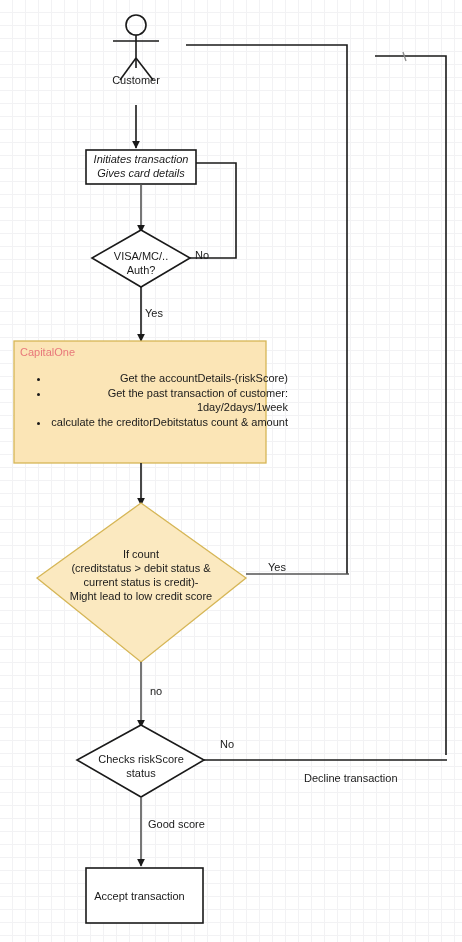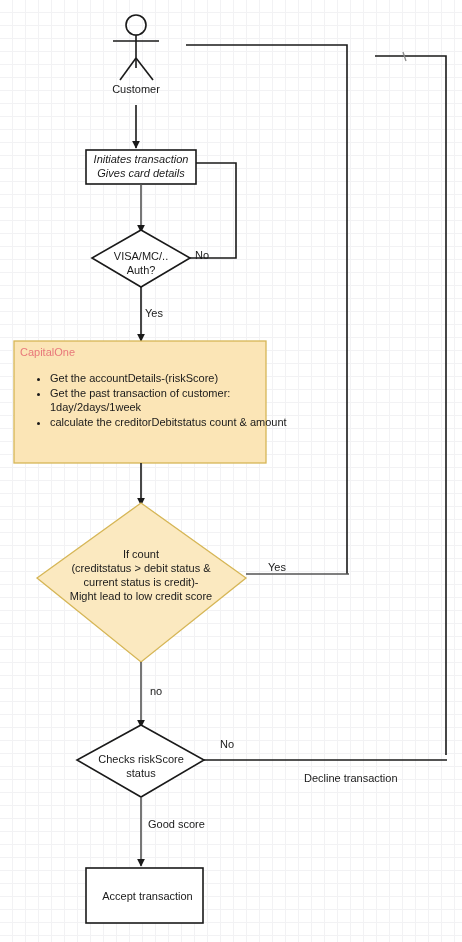--- a/index.html
+++ b/index.html
@@ -121,39 +121,39 @@
 
     <polygon points="141,725 204,760 141,797 77,760" fill="#ffffff" stroke="#1a1a1a" stroke-width="1.6"></polygon>
 
     <line x1="204" y1="760" x2="447" y2="760" stroke="#1a1a1a" stroke-width="1.6"></line>
 
     <line x1="141" y1="797" x2="141" y2="866" stroke="#555555" stroke-width="1.6" marker-end="url(#arrow)"></line>
 
     <rect x="86" y="868" width="117" height="55" fill="#ffffff" stroke="#1a1a1a" stroke-width="1.6"></rect>
   </svg>
 
-  <div class="lbl center" style="left:106px; top:83px; width:60px;">Customer</div>
+  <div class="lbl center" style="left:106px; top:74px; width:60px;">Customer</div>
 
   <div class="node-text" style="left:86px; top:152px; width:110px;font-style:italic;">
     <div>Initiates transaction</div>
     <div>Gives card details</div>
   </div>
 
   <div class="node-text" style="left:96px; top:249px; width:90px;">
     <div>VISA/MC/..</div>
     <div>Auth?</div>
   </div>
 
   <div class="lbl" style="left:195px; top:249px;">No</div>
 
   <div class="lbl" style="left:145px; top:307px;">Yes</div>
 
   <div class="vendor-title" style="left:20px; top:346px;">CapitalOne</div>
 
-  <ul class="bullets" style="left:24px; top:371px; width:238px;">
+  <ul class="bullets" style="left:24px; top:371px; width:238px;text-align:right;">
     <li>Get the accountDetails-(riskScore)</li>
     <li>Get the past transaction of customer: 1day/2days/1week</li>
     <li>calculate the creditorDebitstatus count &amp; amount</li>
   </ul>
 
   <div class="node-text" style="left:26px; top:547px; width:230px;">
     <div>If count</div>
     <div>(creditstatus &gt; debit status &amp;</div>
     <div>current status is credit)-</div>
     <div><span>Might lead to </span><span class="bold">low</span><span> credit score</span></div>
@@ -168,15 +168,15 @@
     <div>Checks riskScore</div>
     <div>status</div>
   </div>
 
   <div class="lbl" style="left:220px; top:738px;">No</div>
 
   <div class="lbl" style="left:304px; top:747px;margin-top:25px;">Decline transaction</div>
 
   <div class="lbl" style="left:148px; top:818px;">Good score</div>
 
-  <div class="node-text" style="left:78px; top:889px; width:139px;">Accept transaction</div>
+  <div class="node-text" style="left:70px; top:889px; width:139px;">Accept transaction</div>
 
 </div>
 
 </body></html>

